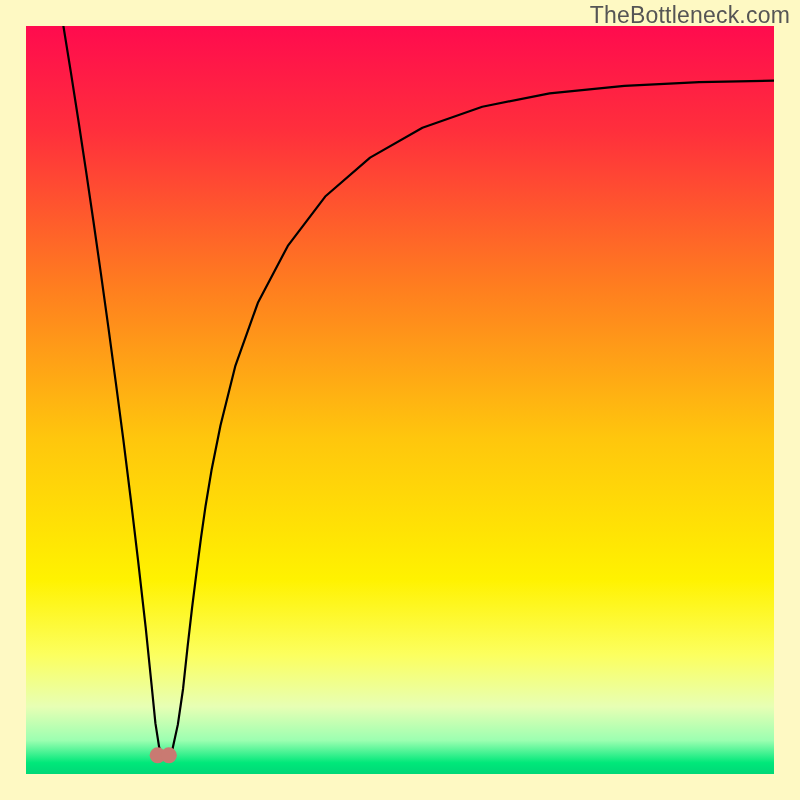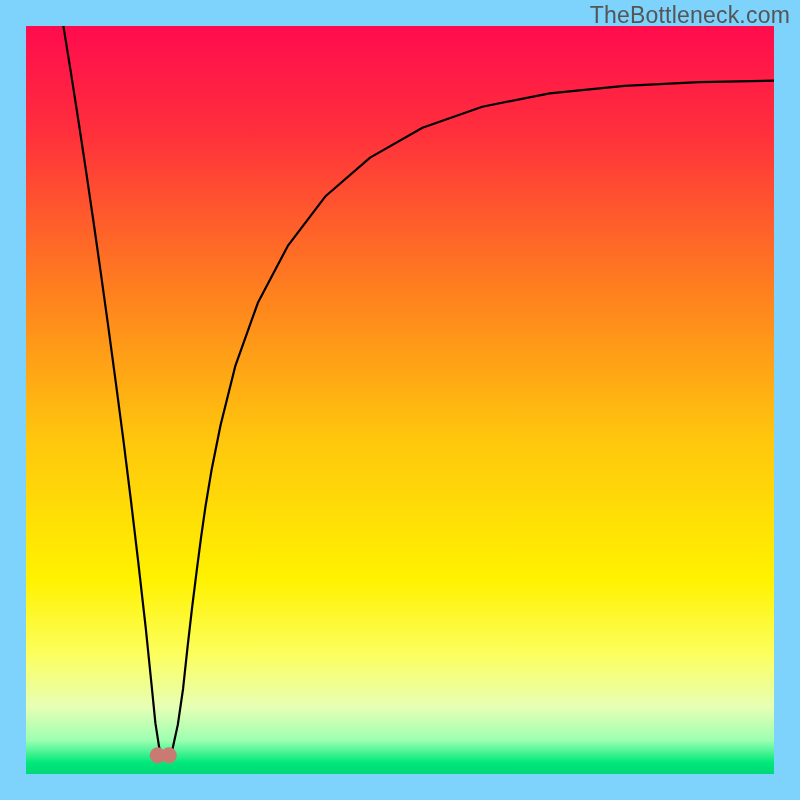--- a/index.html
+++ b/index.html
@@ -8,21 +8,21 @@
     width: 800px;
     height: 800px;
     overflow: hidden;
     background: #000;
     font-family: Arial, Helvetica, sans-serif;
   }
   .frame {
     position: absolute;
     left: 0; top: 0;
     width: 800px; height: 800px;
-    background: #7dd3fc;
+    background: #fef9c3;
   }
   .plot {
     position: absolute;
     left: 26px;
     top: 26px;
     width: 748px;
     height: 748px;
   }
   .plot svg {
     display: block;

